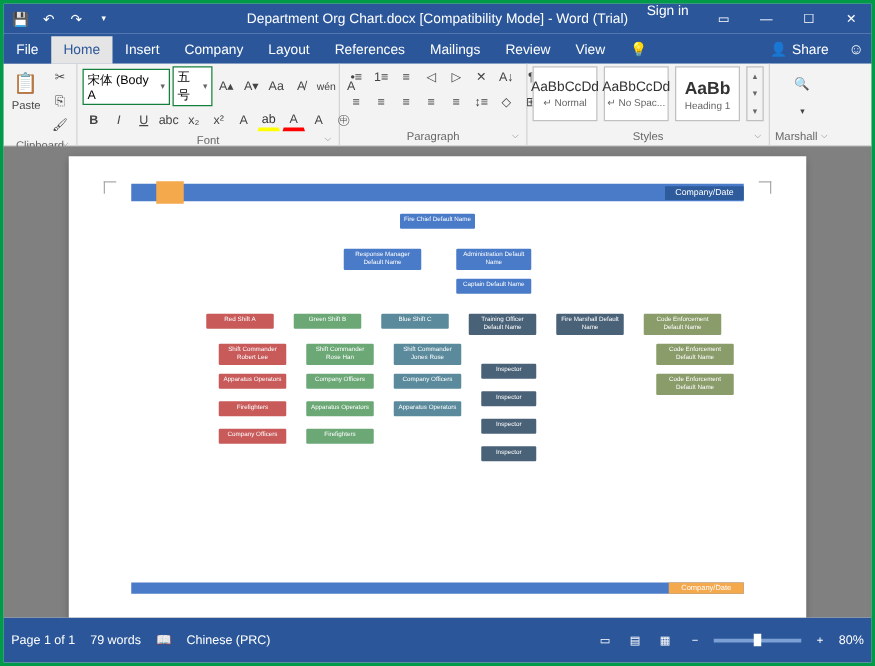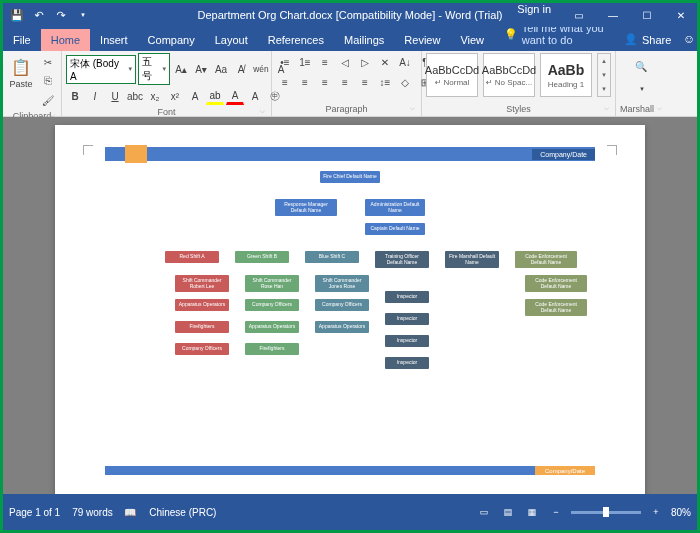--- a/index.html
+++ b/index.html
@@ -7,21 +7,21 @@
 .app { background: #fff; height: 527px; display: flex; flex-direction: column; }
 .titlebar { background: #2b579a; height: 24px; display: flex; align-items: center; color: #fff; font-size: 11px; position: relative; }
 .qat { display: flex; align-items: center; gap: 6px; padding-left: 6px; }
 .qat-icon { width: 16px; height: 16px; display: flex; align-items: center; justify-content: center; font-size: 11px; cursor: pointer; }
 .title-text { position: absolute; left: 50%; transform: translateX(-50%); font-size: 11px; }
 .title-right { margin-left: auto; display: flex; align-items: flex-start; gap: 2px; }
 .signin { font-size: 11px; padding: 0 10px; cursor: pointer; }
 .win-btn { width: 32px; height: 24px; display: flex; align-items: center; justify-content: center; font-size: 10px; cursor: pointer; }
 .tabs { background: #2b579a; height: 24px; display: flex; align-items: flex-end; color: #fff; font-size: 11px; }
 .tab { padding: 5px 10px; cursor: pointer; }
-.tab.active { background: #fca5a5; color: #2b579a; margin-top: 17px; }
+.tab.active { background: #e5e5e5; color: #2b579a; margin-top: 17px; }
 .tell-me { padding: 5px 10px; color: #cde0ff; font-size: 11px; cursor: text; display: flex; align-items: center; gap: 4px; }
 .share { margin-left: auto; padding: 5px 10px; display: flex; align-items: center; gap: 4px; cursor: pointer; }
 .smiley { width: 24px; height: 24px; display: flex; align-items: center; justify-content: center; font-size: 12px; cursor: pointer; }
 .ribbon { background: #f3f3f3; border-bottom: 1px solid #d4d4d4; height: 66px; display: flex; font-size: 10px; }
 .group { border-right: 1px solid #d4d4d4; display: flex; flex-direction: column; padding: 2px 4px 0; }
 .group-body { flex: 1; display: flex; gap: 4px; align-items: flex-start; }
 .group-label { text-align: center; font-size: 9px; color: #666; padding: 2px 0; position: relative; }
 .group-label::after { content: "⌵"; position: absolute; right: 2px; font-size: 7px; color: #888; }
 .vbtn { display: flex; flex-direction: column; align-items: center; cursor: pointer; padding: 2px; }
 .vbtn .ico { width: 24px; height: 24px; display: flex; align-items: center; justify-content: center; font-size: 16px; }
@@ -89,21 +89,20 @@
     <div class="tab active">Home</div>
     <div class="tab">Insert</div>
     <div class="tab">Company</div>
     <div class="tab">Layout</div>
     <div class="tab">References</div>
     <div class="tab">Mailings</div>
     <div class="tab">Review</div>
     <div class="tab">View</div>
     <div class="tell-me">
       <span>💡</span>
-      <span>Tell me what you want to do</span>
     </div>
     <div class="share">
       <span>👤</span>
       <span>Share</span>
     </div>
     <div class="smiley">☺</div>
   </div>
 
   <div class="ribbon">
     <div class="group">

